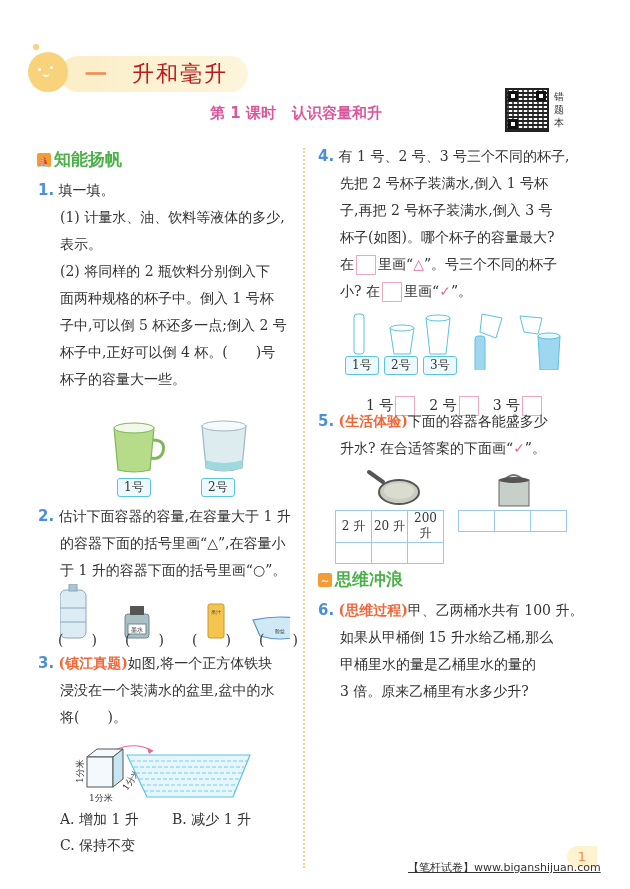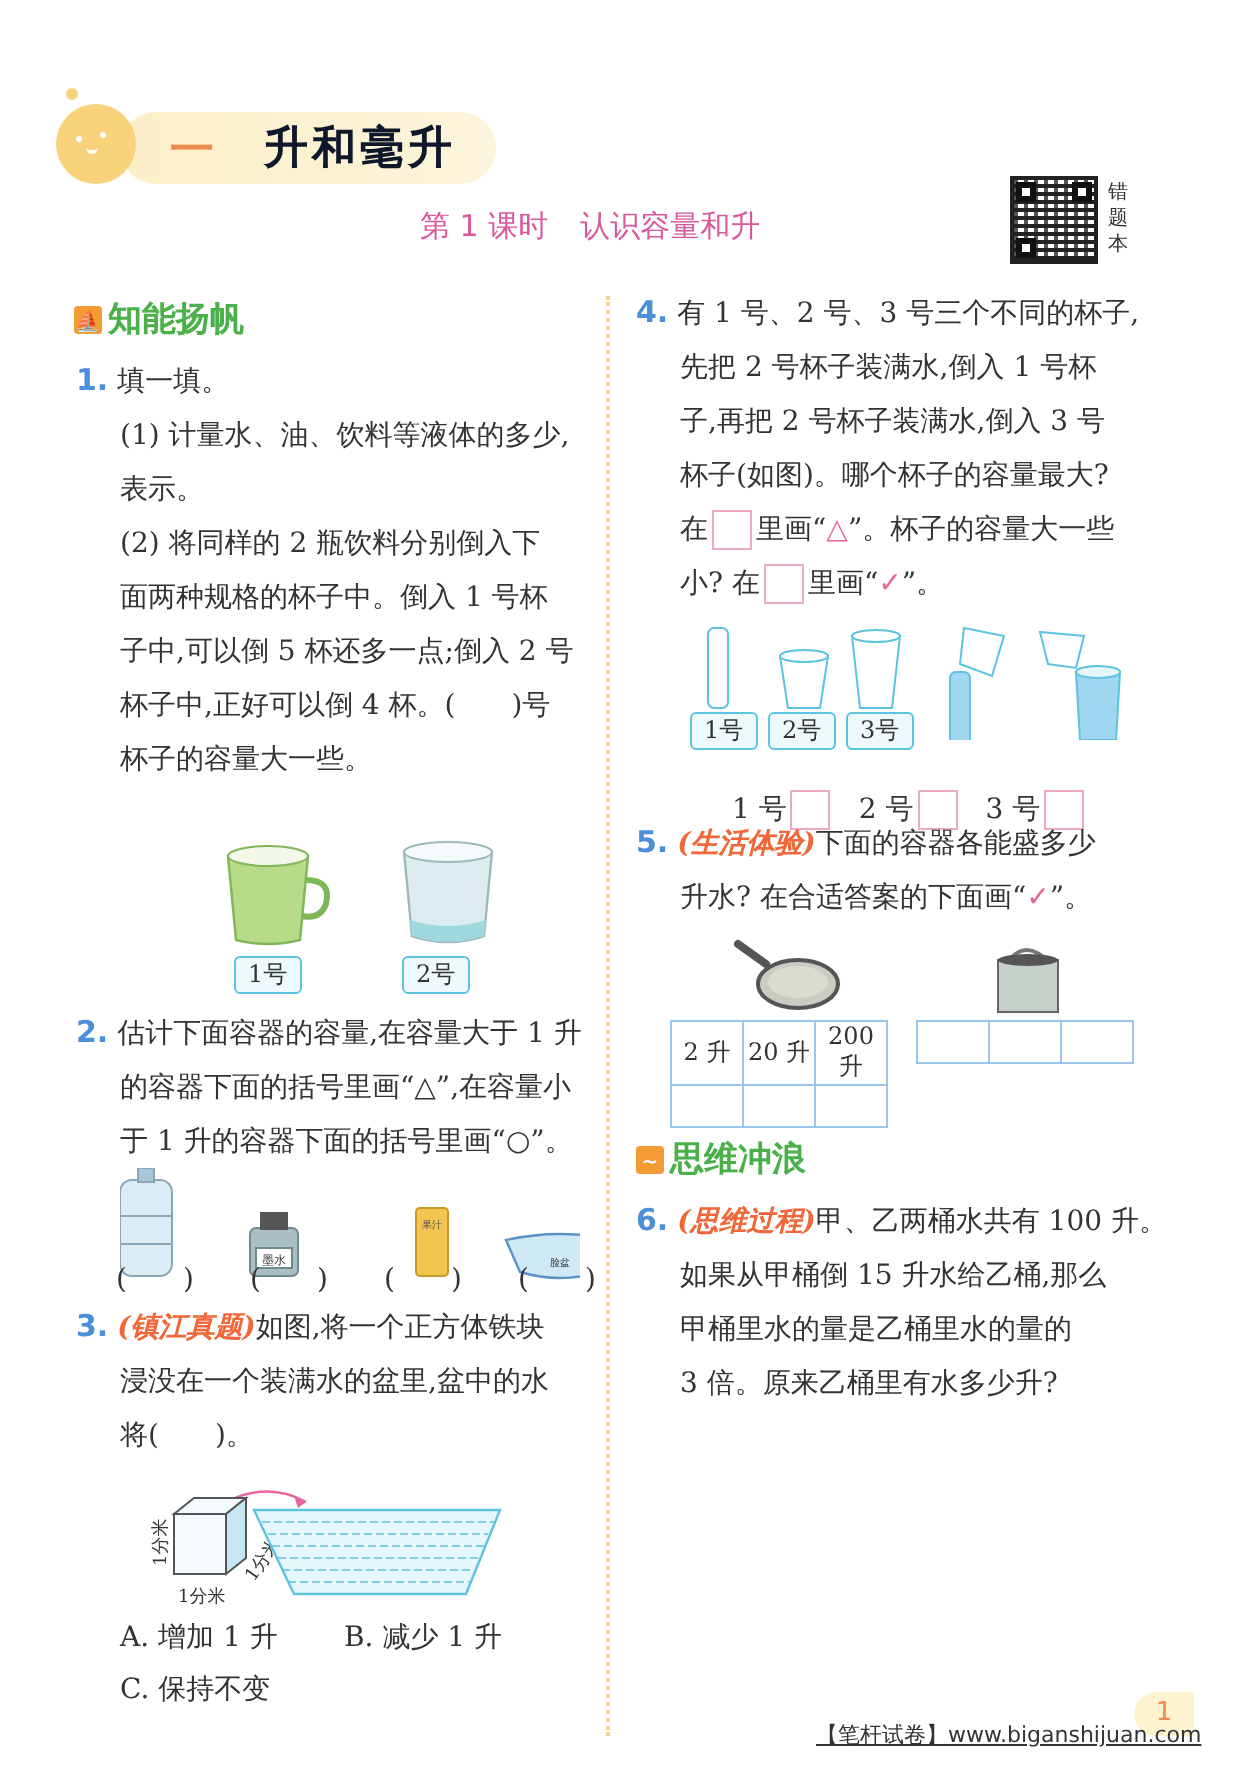--- a/index.html
+++ b/index.html
@@ -20,25 +20,25 @@
   }
   .sun-antenna { left: 33px; top: 44px; width: 6px; height: 6px; border-radius: 50%; background: #f9d27c; }
   .sun-eye1 { left: 38px; top: 68px; width: 3px; height: 3px; background:#fff; border-radius:50%; }
   .sun-eye2 { left: 50px; top: 66px; width: 3px; height: 3px; background:#fff; border-radius:50%; }
   .sun-mouth { left: 43px; top: 74px; width: 6px; height: 3px; border-bottom: 2px solid #fff; border-radius: 0 0 4px 4px; }
   .chapter-num {
     left: 85px; top: 60px; font-size: 22px; color: #ef8a4e; font-weight: bold;
     font-family: "DejaVu Sans", sans-serif;
   }
   .chapter-title {
-    left: 132px; top: 59px; font-size: 22px; color: #0f172a; font-weight: bold; letter-spacing: 2px;
+    left: 132px; top: 59px; font-size: 22px; color: #b91c1c; font-weight: normal; letter-spacing: 2px;
     font-family: "DejaVu Sans", sans-serif;
   }
   .lesson-title {
-    left: 210px; top: 104px; font-size: 15px; color: #d9579b; font-family: "DejaVu Sans", sans-serif; font-weight: normal;
+    left: 210px; top: 104px; font-size: 15px; color: #d9579b; font-family: "DejaVu Sans", sans-serif; font-weight: bold;
   }
   .lesson-title span { margin-right: 16px; }
   .qr {
     left: 505px; top: 88px; width: 44px; height: 44px;
     background:
       repeating-linear-gradient(0deg, #222 0 2px, transparent 2px 4px),
       repeating-linear-gradient(90deg, #555 0 2px, #fff 2px 5px);
     border: 2px solid #222;
   }
   .qr-corner { width: 10px; height: 10px; border: 3px solid #111; background: #fff; position: absolute; }
@@ -53,21 +53,21 @@
     font-family: "DejaVu Sans", sans-serif; font-weight: bold; font-size: 17px; color: #4bb04a;
     display: flex; align-items: center; gap: 3px;
   }
   .section-icon {
     width: 14px; height: 14px; background: #f59b35; border-radius: 2px; display: inline-flex;
     align-items: flex-end; justify-content: center; color: #fff; font-size: 10px; line-height: 10px;
   }
   
   .q { font-size: 14px; line-height: 27px; color: #333; }
   .qnum { color: #4a8fd8; font-family: "DejaVu Sans", sans-serif; font-weight: bold; font-size: 15px; }
-  .tag { color: #f0683a; font-style: italic; font-weight: bold; }
+  .tag { color: #f0683a; font-weight: bold; }
   .pink { color: #e8669e; }
   .box {
     display: inline-block; width: 20px; height: 20px; border: 1.5px solid #eda8c6; vertical-align: middle; margin: 0 2px;
   }
   .indent { padding-left: 22px; }
   .label-box {
     display: inline-block; border: 1.5px solid #5cc3e0; border-radius: 3px; padding: 0 6px;
     font-size: 12px; line-height: 17px; color: #333; background: #eef9fd;
   }
   
@@ -194,21 +194,21 @@
 </svg>
 <div class="abs q" style="left:60px; top:806px;"><span>A.  增加 1 升</span></div>
 <div class="abs q" style="left:172px; top:806px;"><span>B.  减少 1 升</span></div>
 <div class="abs q" style="left:60px; top:832px;"><span>C.  保持不变</span></div>
 
 <div class="abs q" style="left:318px; top:143px; width:292px;">
   <div><span class="qnum">4.</span> <span>有 1 号、2 号、3 号三个不同的杯子,</span></div>
   <div class="indent">先把 2 号杯子装满水,倒入 1 号杯</div>
   <div class="indent">子,再把 2 号杯子装满水,倒入 3 号</div>
   <div class="indent">杯子(如图)。哪个杯子的容量最大?</div>
-  <div class="indent"><span>在</span><span class="box"></span><span>里画“</span><span class="pink">△</span><span>”。杯子的容量大一些</span></div>
+  <div class="indent"><span>在</span><span class="box"></span><span>里画“</span><span class="pink">△</span><span>”。号三个不同的杯子</span></div>
   <div class="indent"><span>小? 在</span><span class="box"></span><span>里画“</span><span class="pink">✓</span><span>”。</span></div>
 </div>
 
 <svg class="abs" style="left:340px; top:310px;" width="230" height="60">
   <rect x="14" y="4" width="10" height="40" rx="3" fill="#fff" stroke="#5cc3e0"></rect>
   <path d="M50 18 L54 44 L70 44 L74 18 Z" fill="#fff" stroke="#5cc3e0"></path>
   <ellipse cx="62" cy="18" rx="12" ry="3" fill="#fff" stroke="#5cc3e0"></ellipse>
   <path d="M86 8 L90 44 L106 44 L110 8 Z" fill="#fff" stroke="#5cc3e0"></path>
   <ellipse cx="98" cy="8" rx="12" ry="3" fill="#fff" stroke="#5cc3e0"></ellipse>
 

